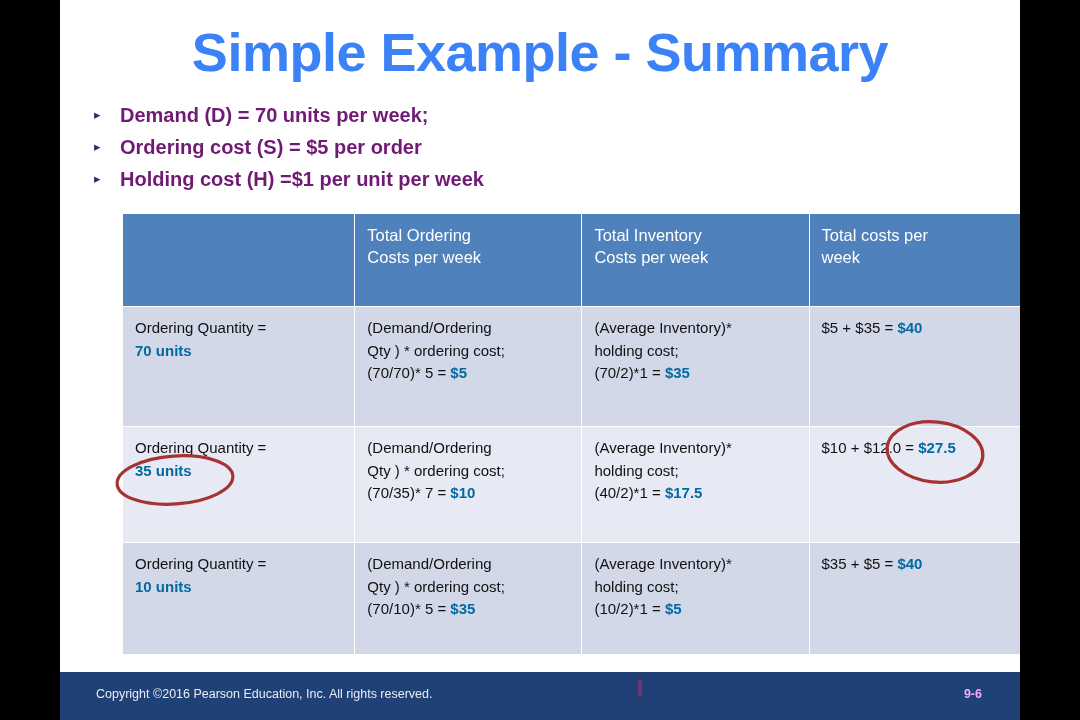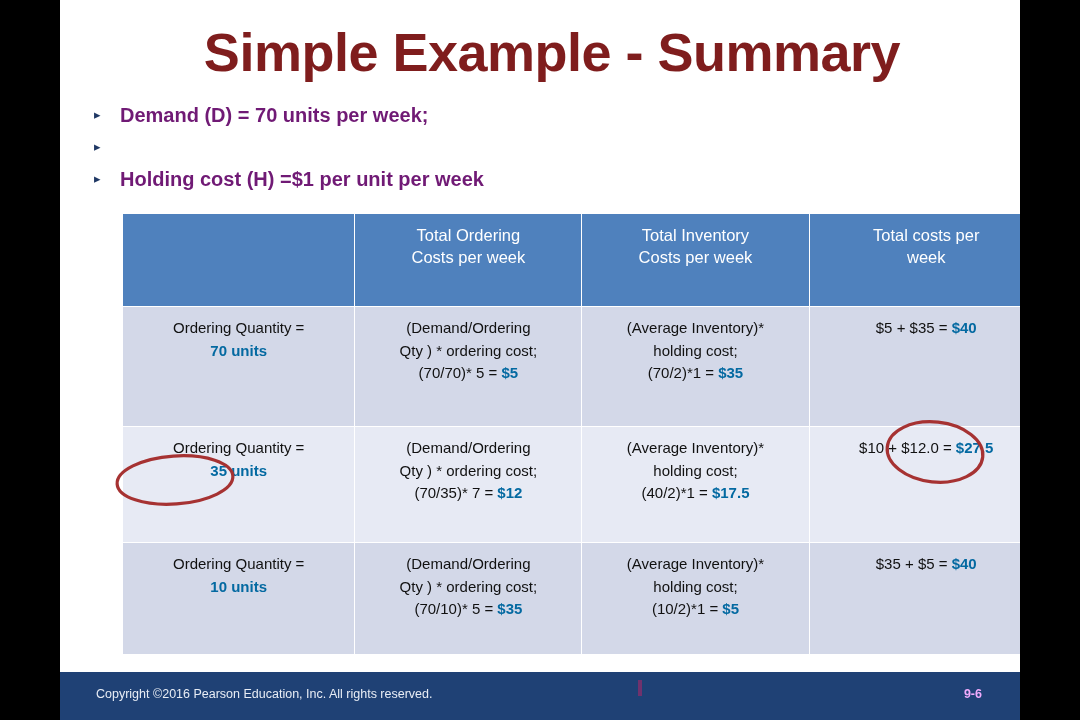--- a/index.html
+++ b/index.html
@@ -27,27 +27,27 @@
     top: 0px;
     width: 960px;
     height: 720px;
     background: #ffffff;
     overflow: hidden;
   }
 
   
   .slide-title {
     position: absolute;
-    left: 12px;
+    left: 0px;
     top: 24px;
     width: 960px;
     text-align: center;
     font-size: 54px;
     font-weight: bold;
-    color: #7f1d1d;
+    color: #3b82f6;
     letter-spacing: -0.5px;
     line-height: 1.05;
     white-space: nowrap;
   }
 
   
   .bullet-list {
     position: absolute;
     left: 26px;
     top: 100px;
@@ -109,21 +109,21 @@
     font-size: 15px;
     color: #111111;
     line-height: 1.5;
   }
   .row-a td { background: #D3D8E8; height: 120px; }
   .row-b td { background: #E7EAF4; height: 116px; }
   .row-c td { background: #D3D8E8; height: 112px; }
 
   .cost-table tbody td b { font-weight: bold; color: #0369a1; }
 
-  .cell-line { display: block; text-align: center; }
+  .cell-line { display: block; }
 
   
   .annot-layer {
     position: absolute;
     left: 0; top: 0;
     width: 960px; height: 720px;
     pointer-events: none;
   }
 
   
@@ -170,20 +170,21 @@
 
     <div class="slide-title">Simple Example - Summary</div>
 
     <div class="bullet-list">
       <div class="bullet-row">
         <span class="bullet-marker">▸</span>
         <span class="bullet-text">Demand (D) = 70 units per week;</span>
       </div>
       <div class="bullet-row">
         <span class="bullet-marker">▸</span>
+        <span class="bullet-text">Ordering cost (S) = $5 per order</span>
       </div>
       <div class="bullet-row">
         <span class="bullet-marker">▸</span>
         <span class="bullet-text">Holding cost (H) =$1 per unit per week</span>
       </div>
     </div>
 
     <table class="cost-table">
       <colgroup>
         <col class="c1">
@@ -229,21 +230,21 @@
           </td>
         </tr>
         <tr class="row-b">
           <td>
             <span class="cell-line">Ordering Quantity =</span>
             <span class="cell-line"><b>35 units</b></span>
           </td>
           <td>
             <span class="cell-line">(Demand/Ordering</span>
             <span class="cell-line">Qty ) * ordering cost;</span>
-            <span class="cell-line"><span>(70/35)* 7 = </span><b>$12</b></span>
+            <span class="cell-line"><span>(70/35)* 7 = </span><b>$10</b></span>
           </td>
           <td>
             <span class="cell-line">(Average Inventory)*</span>
             <span class="cell-line">holding cost;</span>
             <span class="cell-line"><span>(40/2)*1 = </span><b>$17.5</b></span>
           </td>
           <td>
             <span class="cell-line"><span>$10 + $12.0 = </span><b>$27.5</b></span>
           </td>
         </tr>

